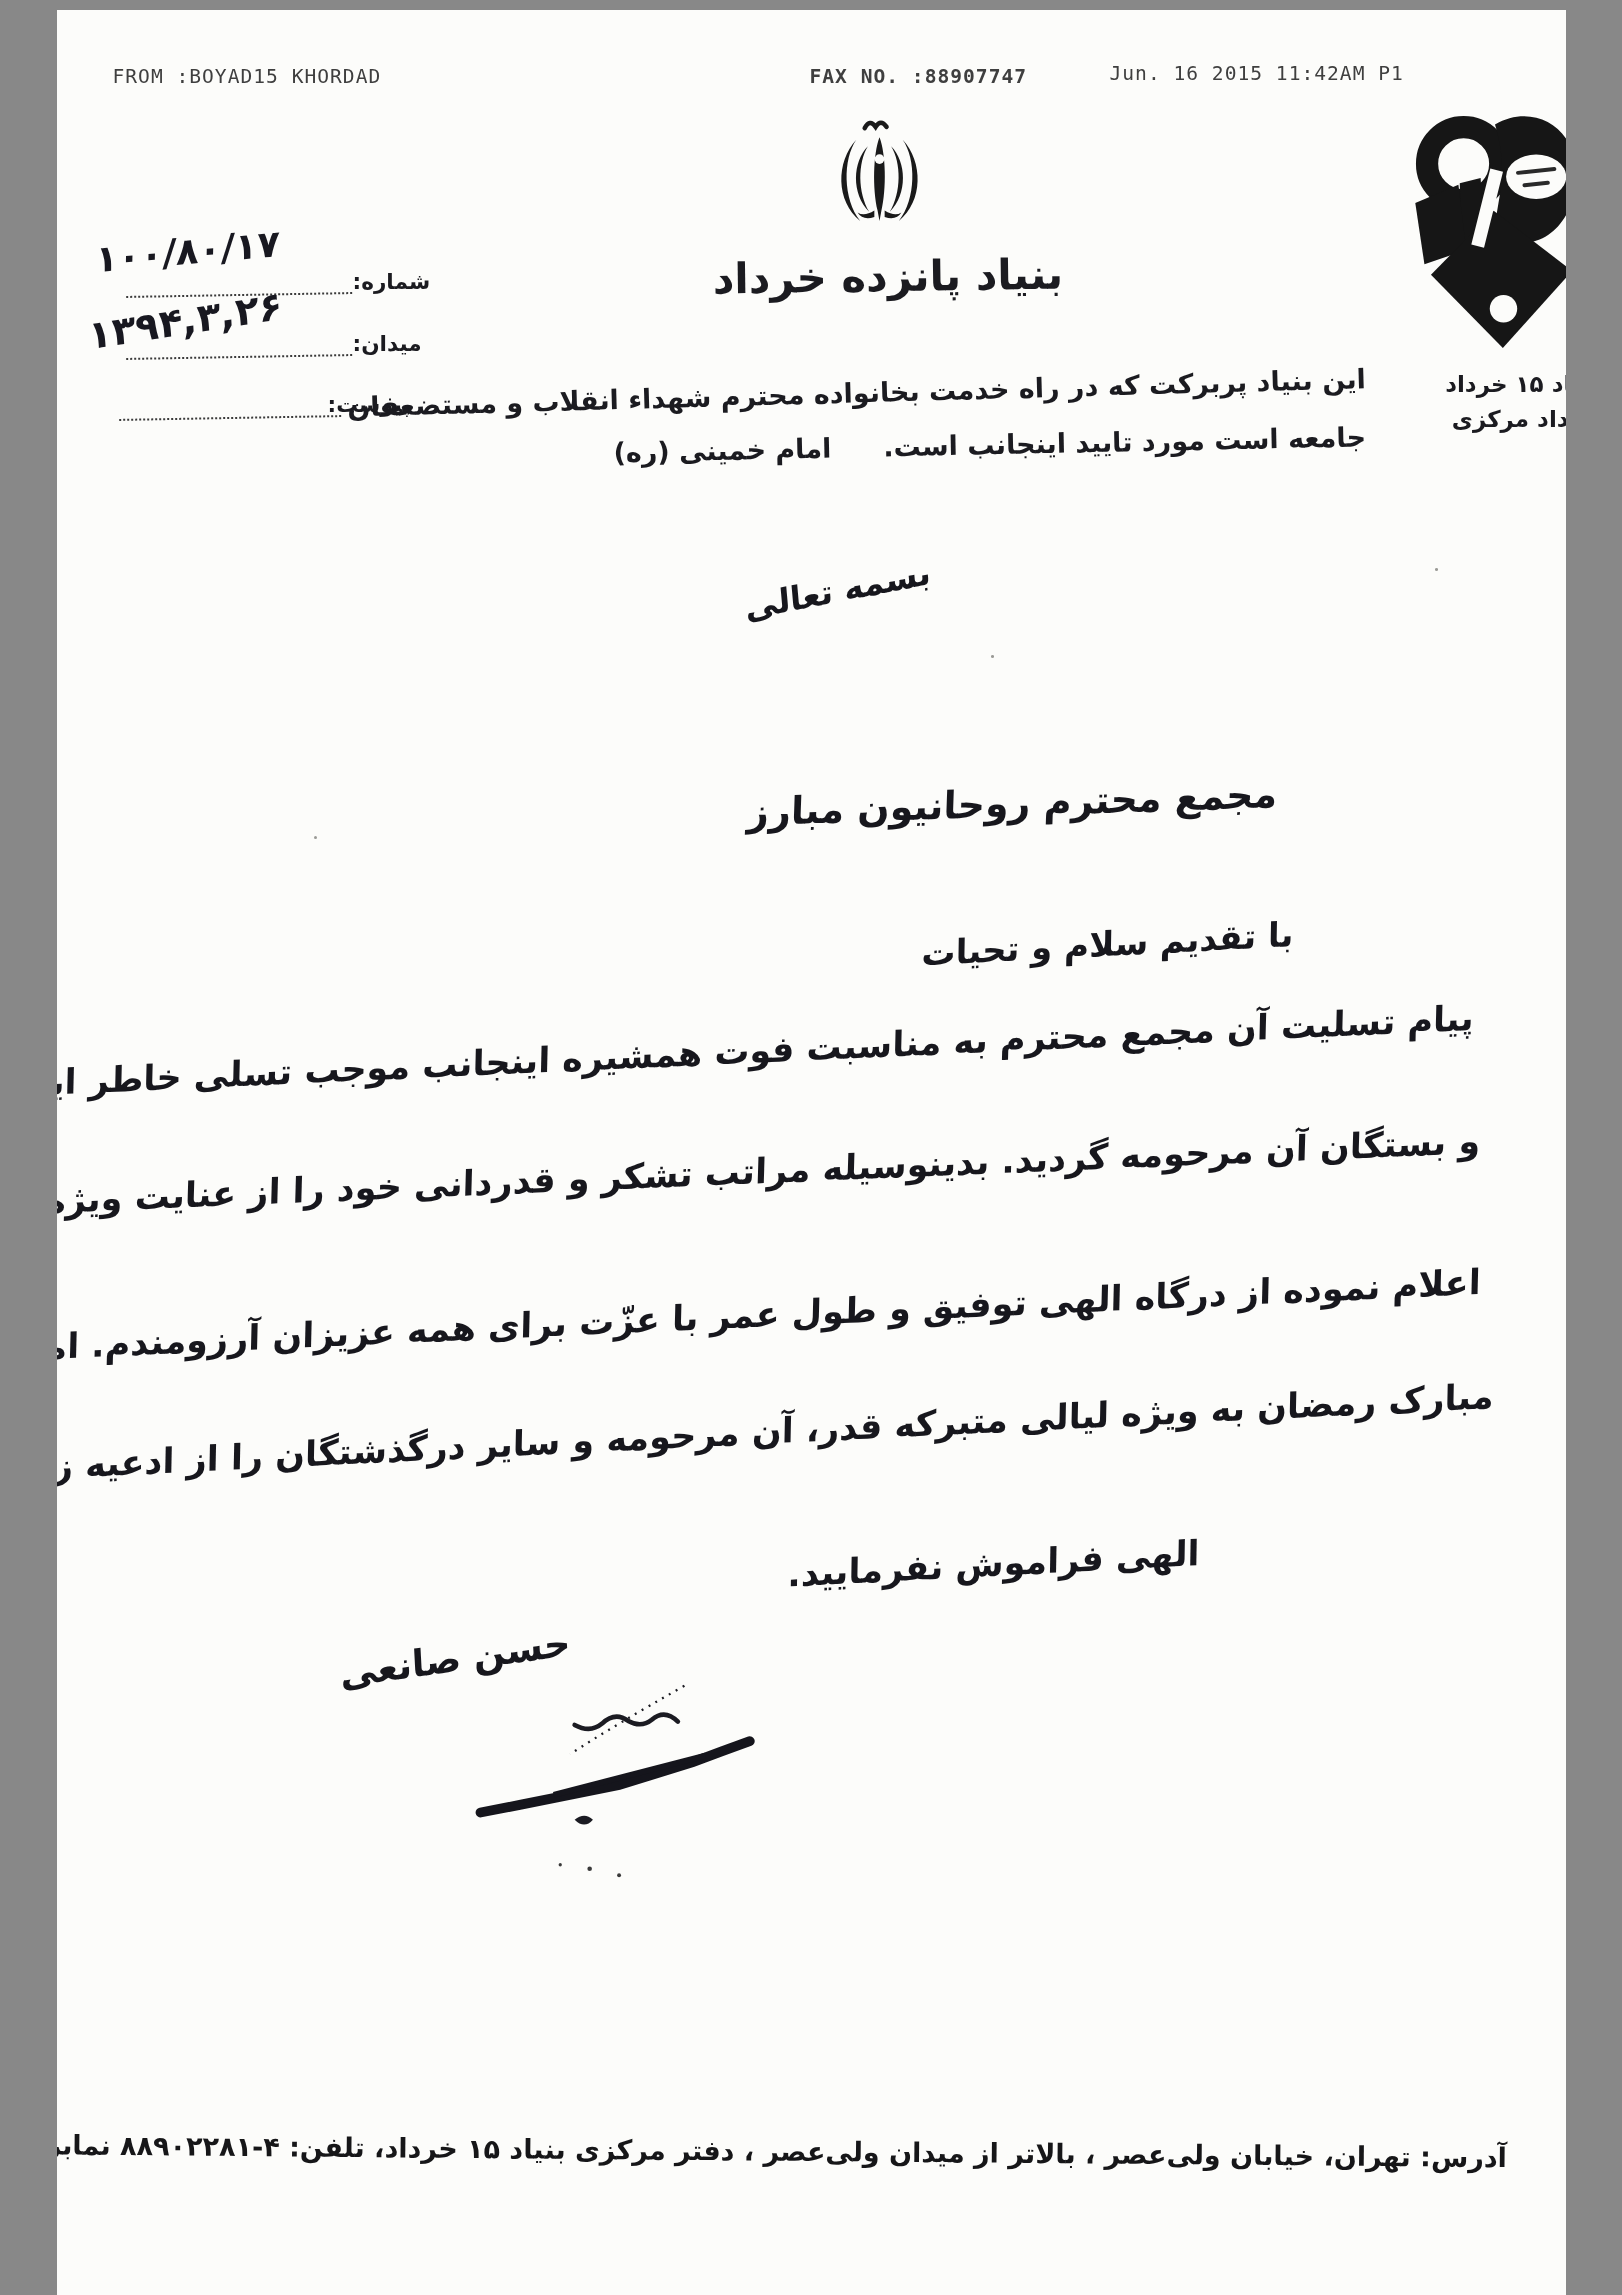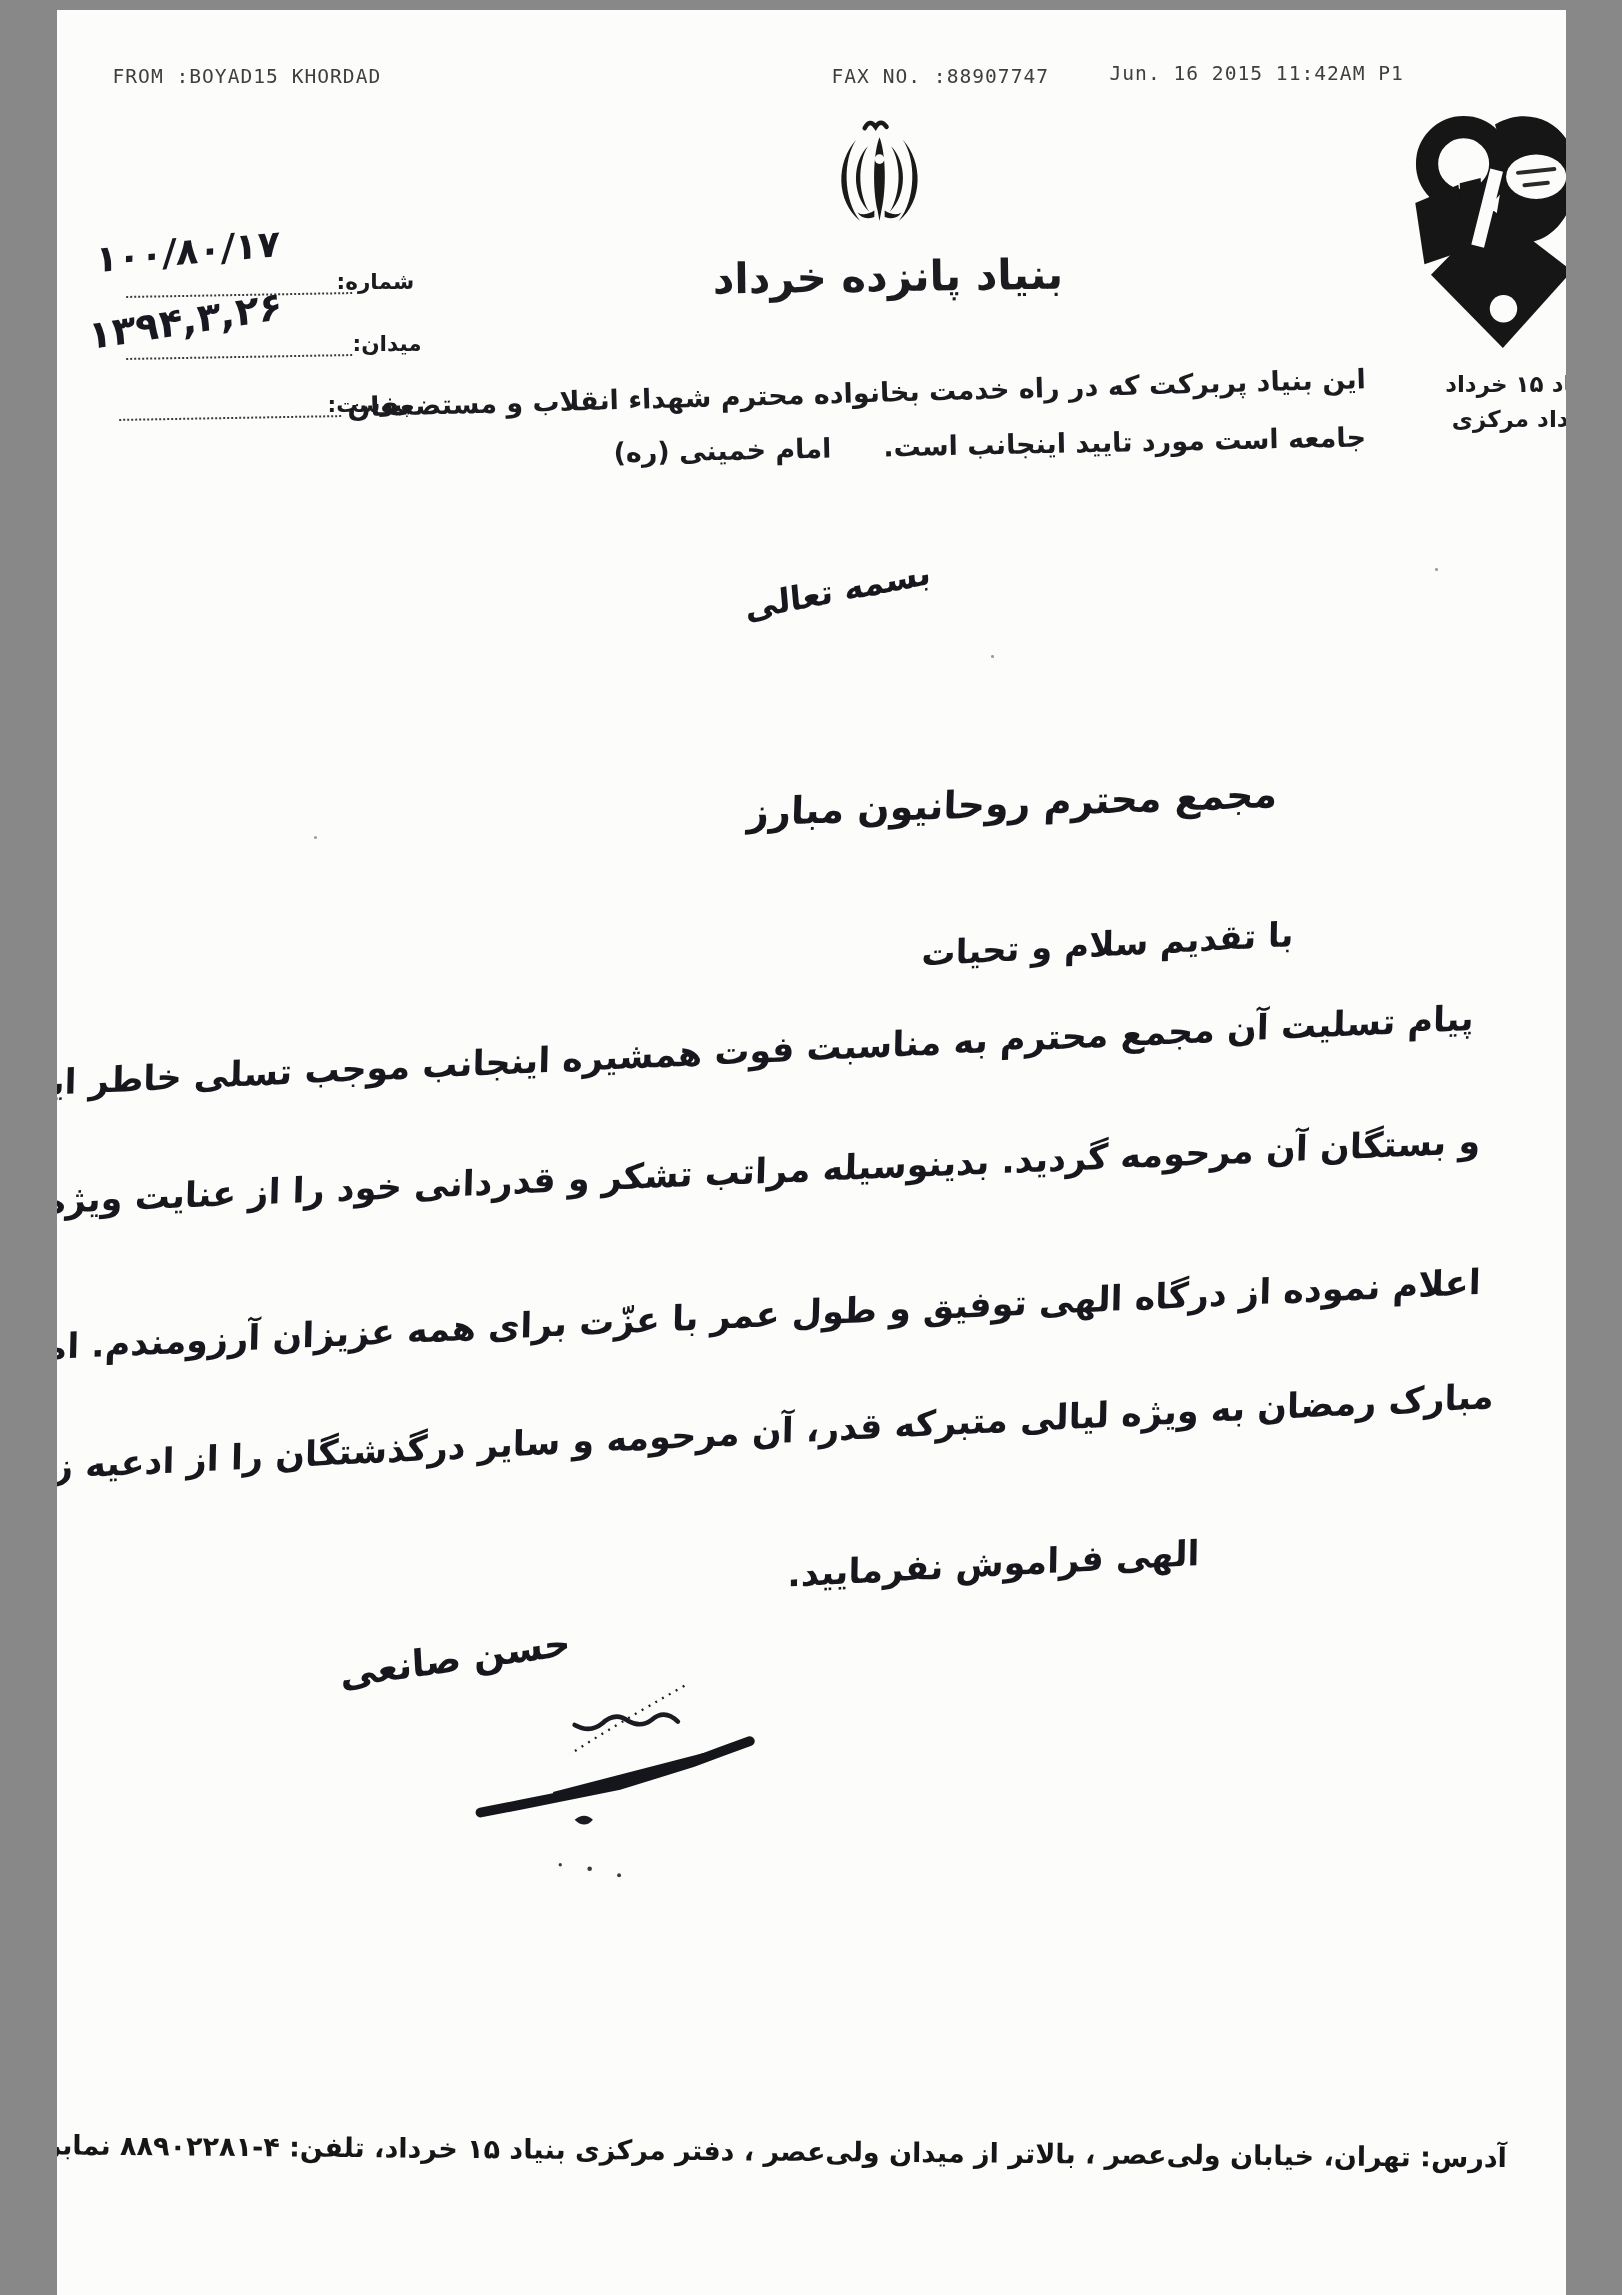--- a/index.html
+++ b/index.html
@@ -6,35 +6,35 @@
   .page{
     position:relative;width:1509px;height:2295px;margin:10px auto;
     background:#fcfcfa;overflow:hidden;
     font-family:"DejaVu Sans",sans-serif;color:#1b1b20;
   }
   .abs{position:absolute;}
   
   .fax{font-family:"DejaVu Sans Mono",monospace;font-size:19.6px;color:#3f3f3f;
        letter-spacing:1px;white-space:nowrap;}
   #fx-from{left:56px;top:55px;}
-  #fx-no{left:775px;top:55px;}
+  #fx-no{left:753px;top:55px;font-weight:bold;}
   #fx-dt{left:1053px;top:52px;}
   
   .title{left:615px;top:242px;width:432px;text-align:center;direction:rtl;
          font-size:42px;font-weight:bold;transform:rotate(-0.8deg);white-space:nowrap;}
   .slogan1{left:393px;top:366px;width:916px;text-align:center;direction:rtl;
          font-size:27px;font-weight:bold;transform:rotate(-1.6deg);white-space:nowrap;}
   .slogan2{left:576px;top:419px;width:733px;text-align:right;direction:rtl;
          font-size:27px;font-weight:bold;transform:rotate(-1.2deg);white-space:nowrap;}
   .slogan2 .gap{display:inline-block;width:52px;}
   .logo-caption{left:1347px;top:357px;width:196px;text-align:right;direction:rtl;
          font-size:23px;font-weight:bold;line-height:1.5;white-space:nowrap;}
   
   .lbl{direction:rtl;font-size:21.6px;font-weight:bold;white-space:nowrap;}
-  #lbl-num{left:280px;top:259px;}
+  #lbl-num{left:296px;top:259px;}
   #lbl-date{left:296px;top:321px;}
   #lbl-att{left:271px;top:382px;}
   .dotline{height:19.6px;border-bottom:2px dotted #3a3a3a;transform:rotate(-1deg);}
   #dot1{left:69px;top:264px;width:226px;}
   #dot2{left:69px;top:326px;width:226px;}
   #dot3{left:62px;top:387px;width:222px;}
   .hw-num{direction:rtl;font-weight:bold;color:#181820;white-space:nowrap;}
   #val-num{left:38px;top:220px;font-size:37px;letter-spacing:5.9px;
            transform:rotate(-5deg) skewX(-6deg);}
   #val-date{left:30px;top:288px;font-size:39px;letter-spacing:4.6px;

